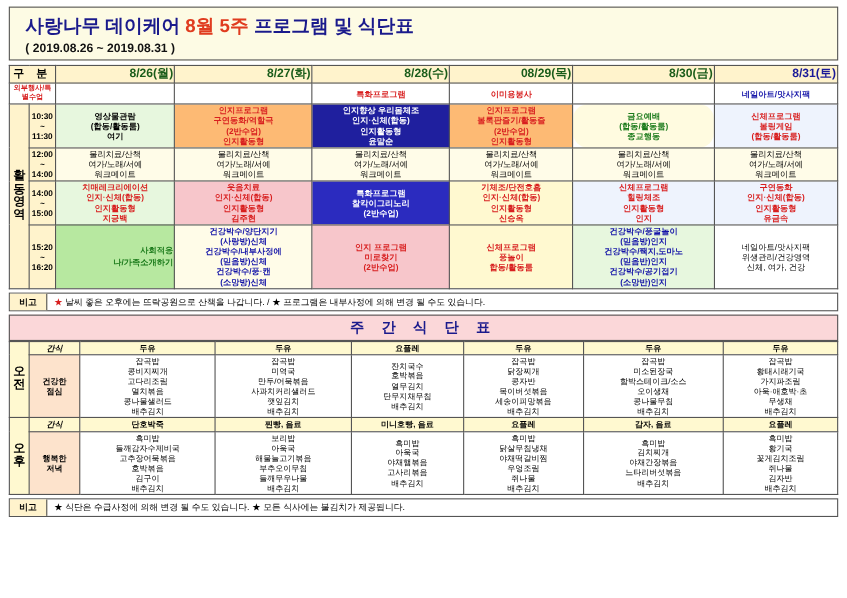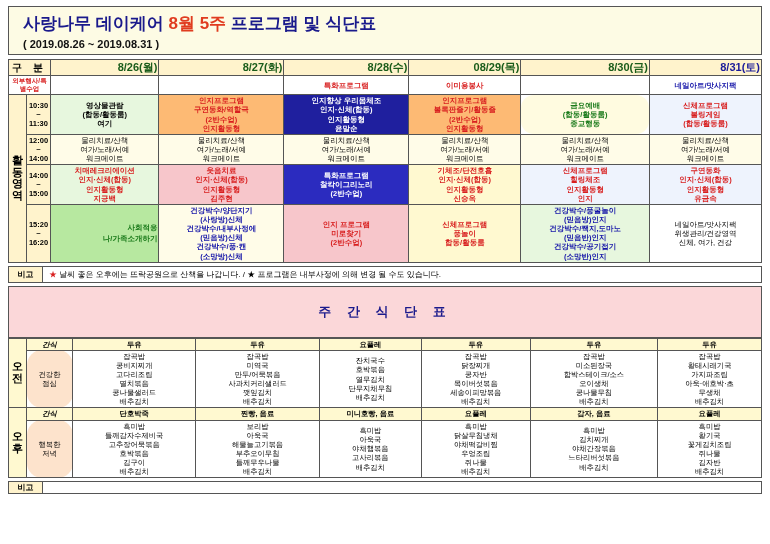--- a/index.html
+++ b/index.html
@@ -77,34 +77,34 @@
   .star { color:#d81f1f; }
 
   
   .meal-title {
     margin-top: 3px;
     border:1px solid #555;
     background:#fbd7d9;
     text-align:center;
     font-size:13px; font-weight:bold; color:#1a1a8c;
     letter-spacing:6px;
-    padding:16px 0;
+    padding:2px 0;
   }
 
   
   .meal { margin-top:0px; font-size:7.3px; }
   .meal td { line-height:1.25; padding:1px 1px; }
   .meal .sec {
     width:18px; background:#fde3cc; font-weight:bold; font-size:11px;
   }
   .meal .sec span { display:block; line-height:1.05; }
   .meal .kind { width:46px; background:#fff3cc; font-weight:bold;font-style:italic; }
   .meal .snack-row td { background:#fff9d0; font-weight:bold; }
   .meal .menu { background:#ffffff; }
-  .meal .namebox { background:#fde3cc; font-weight:normal;border-radius:15px; }
+  .meal .namebox { background:#fde3cc; font-weight:bold; }
 
   .foot {
     margin-top:3px;
     border:1px solid #555;
     display:flex; align-items:stretch; font-size:8px;
   }
   .foot .lbl {
     width:34px; background:#fff3cc; border-right:1px solid #555;
     display:flex; align-items:center; justify-content:center; font-weight:bold;
   }
@@ -451,15 +451,18 @@
             <div>쥐나물</div>
             <div>김자반</div>
             <div>배추김치</div>
           </td>
         </tr>
       </tbody>
   </table>
 
   <div class="foot">
     <div class="lbl">비고</div>
+    <div class="body">
+        <span id="meal-foot-text">★ 식단은 수급사정에 의해 변경 될 수도 있습니다. ★ 모든 식사에는 불김치가 제공됩니다.</span>
+      </div>
   </div>
 
 </div>
 
 </body></html>

